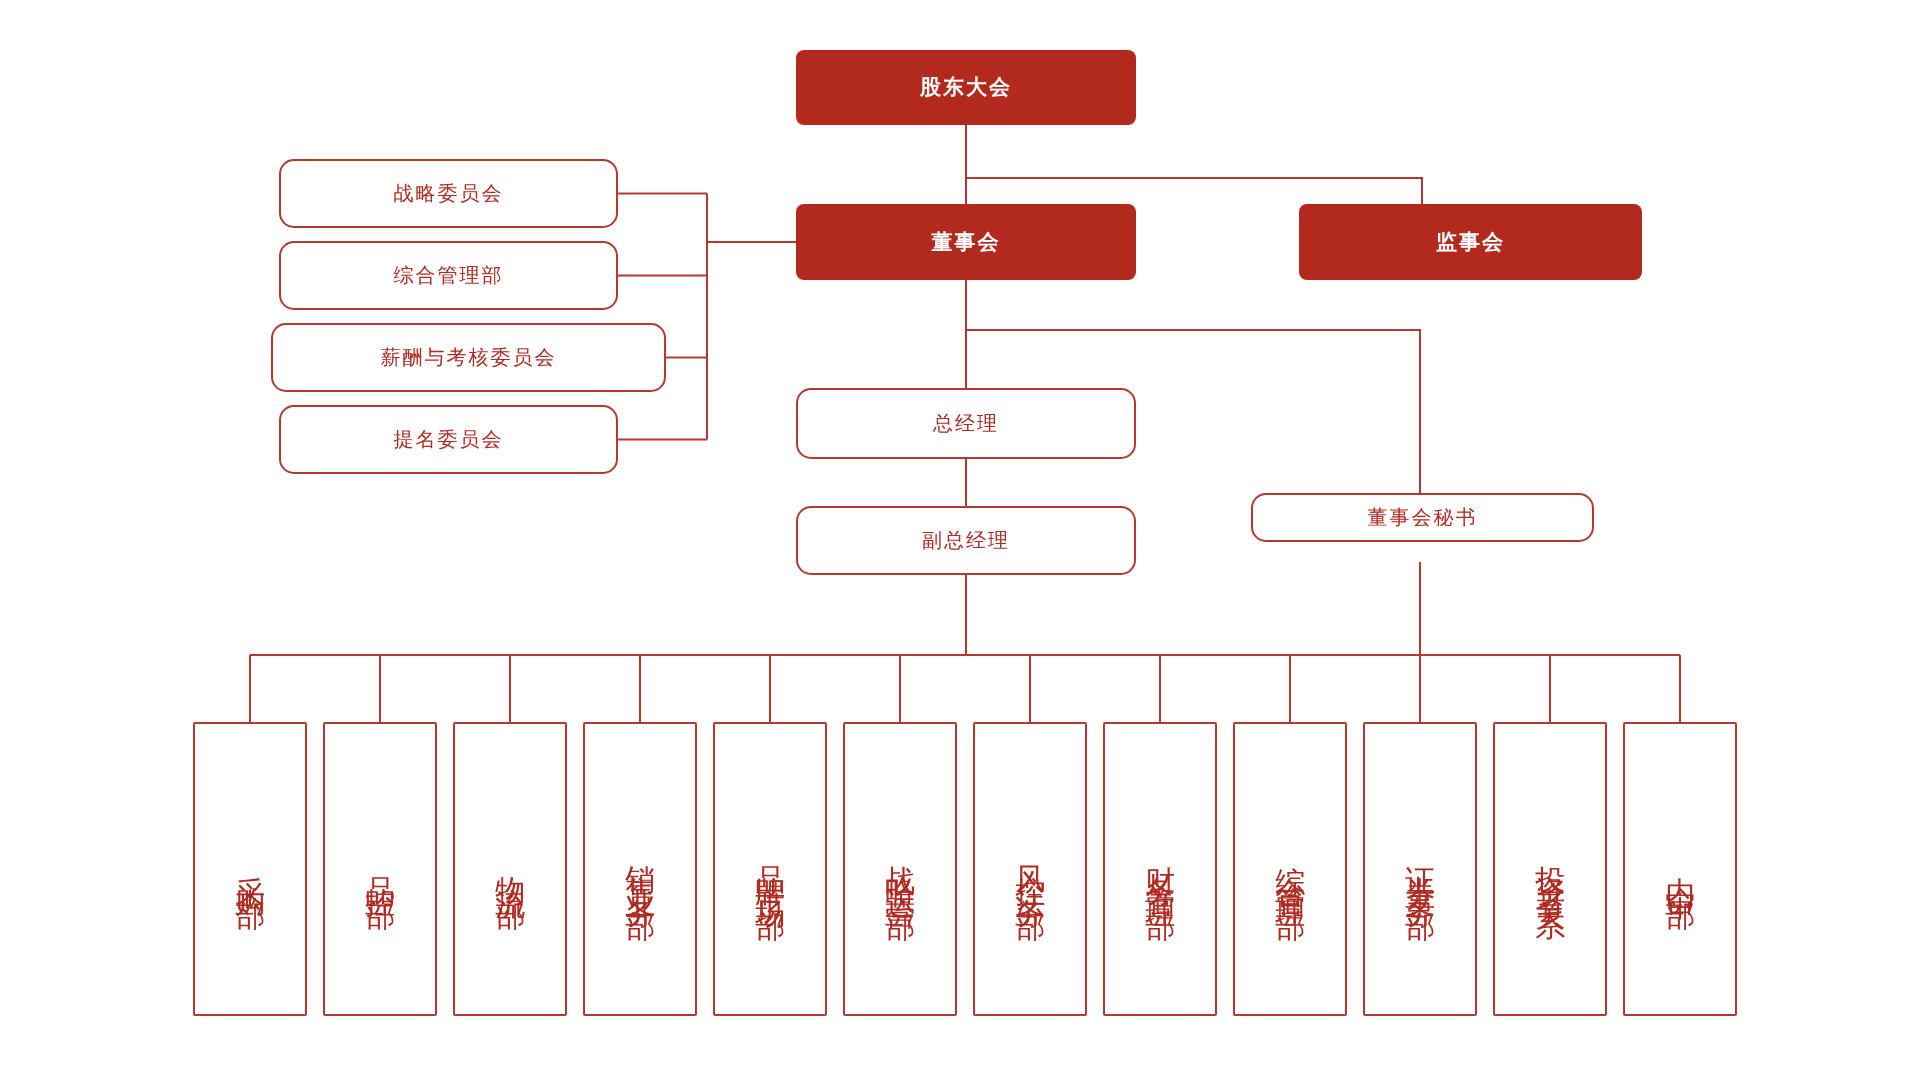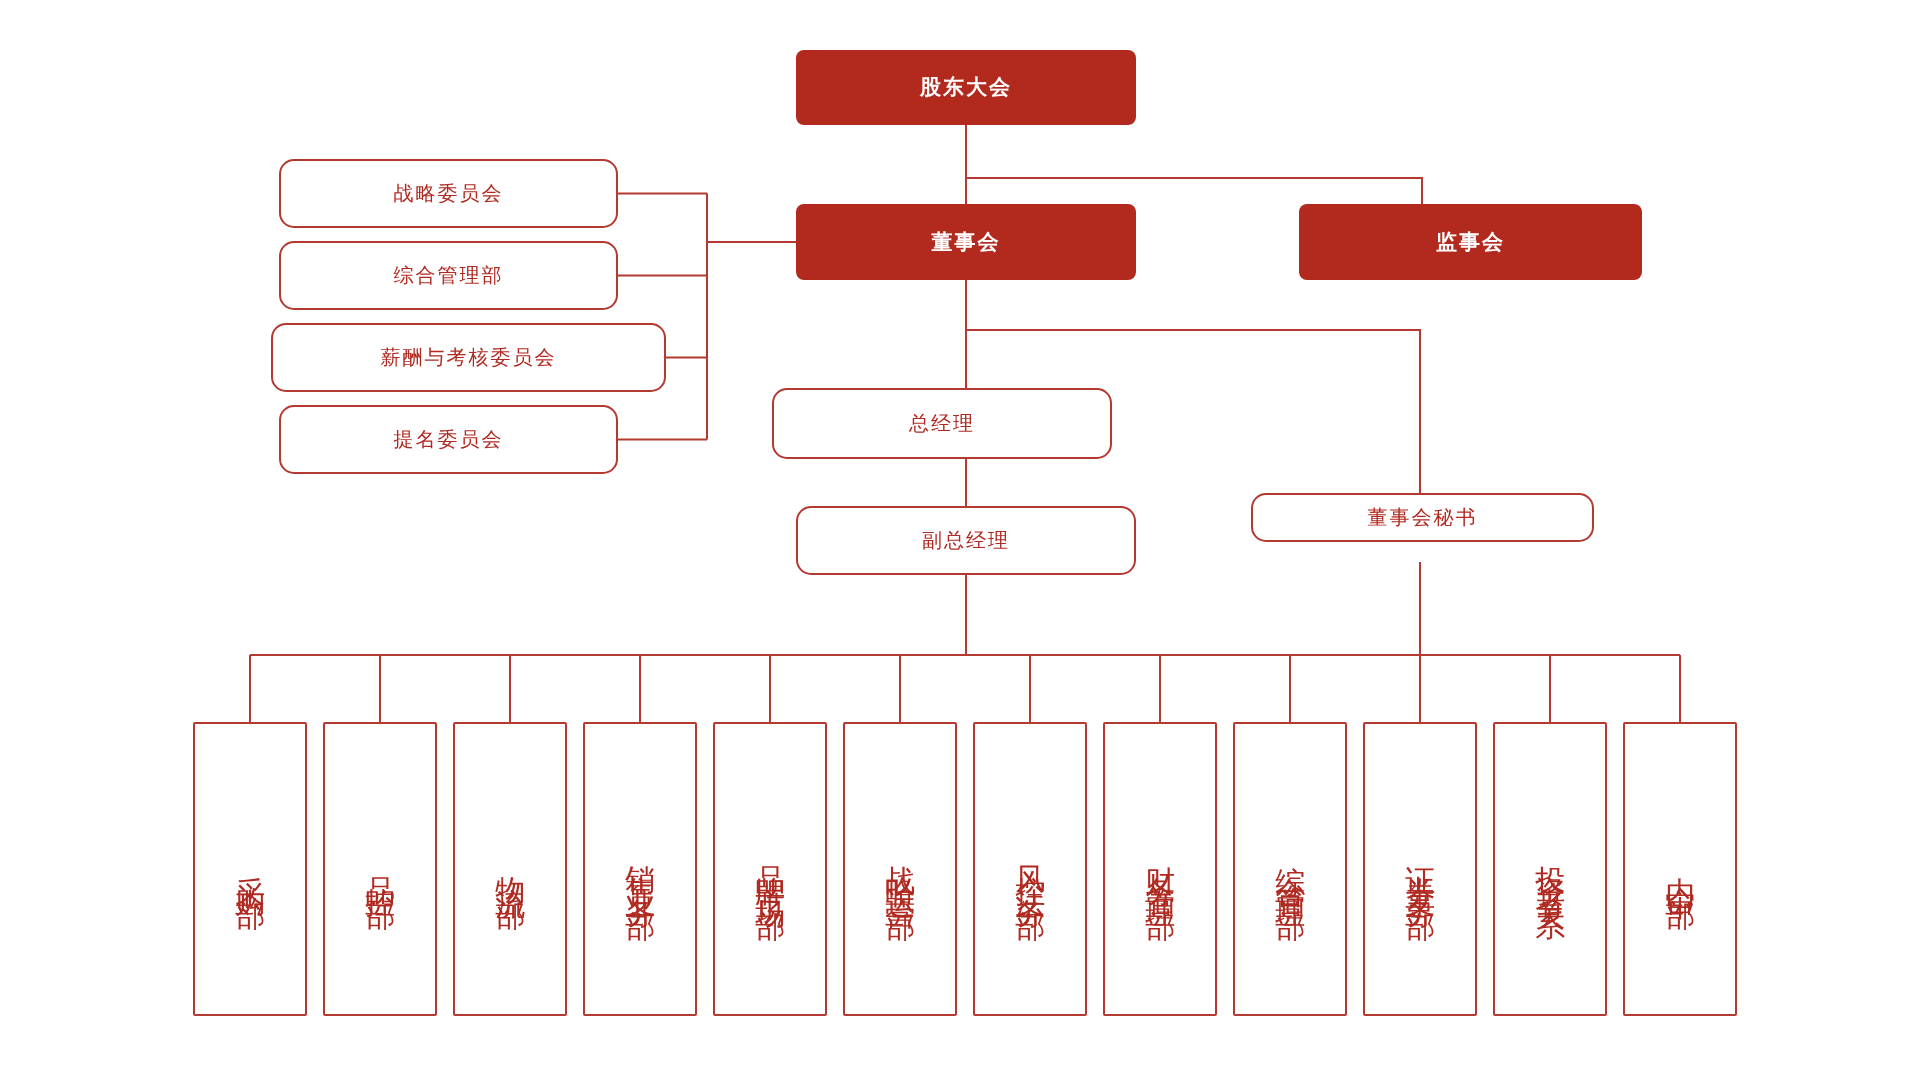--- a/index.html
+++ b/index.html
@@ -33,21 +33,21 @@
   .node.dept span{writing-mode:vertical-rl;text-orientation:upright;letter-spacing:11px;}
 
   
   .p-root {left:796px; top:50px;  width:340px;height:75px;}
   .p-board{left:796px; top:204px; width:340px;height:76px;}
   .p-superv{left:1299px;top:204px; width:343px;height:76px;}
   .p-com0 {left:279px; top:159px; width:339px;height:69px;}
   .p-com1 {left:279px; top:241px; width:339px;height:69px;}
   .p-com2 {left:271px; top:323px; width:395px;height:69px;}
   .p-com3 {left:279px; top:405px; width:339px;height:69px;}
-  .p-gm   {left:772px; top:388px; width:340px;height:71px;}
+  .p-gm   {left:796px; top:388px; width:340px;height:71px;}
   .p-dgm  {left:796px; top:506px; width:340px;height:69px;}
   .p-sec  {left:1251px;top:493px; width:343px;height:49px;}
 
   .p-d0 {left:193px; top:722px;width:114px;height:294px;}
   .p-d1 {left:323px; top:722px;width:114px;height:294px;}
   .p-d2 {left:453px; top:722px;width:114px;height:294px;}
   .p-d3 {left:583px; top:722px;width:114px;height:294px;}
   .p-d4 {left:713px; top:722px;width:114px;height:294px;}
   .p-d5 {left:843px; top:722px;width:114px;height:294px;}
   .p-d6 {left:973px; top:722px;width:114px;height:294px;}

